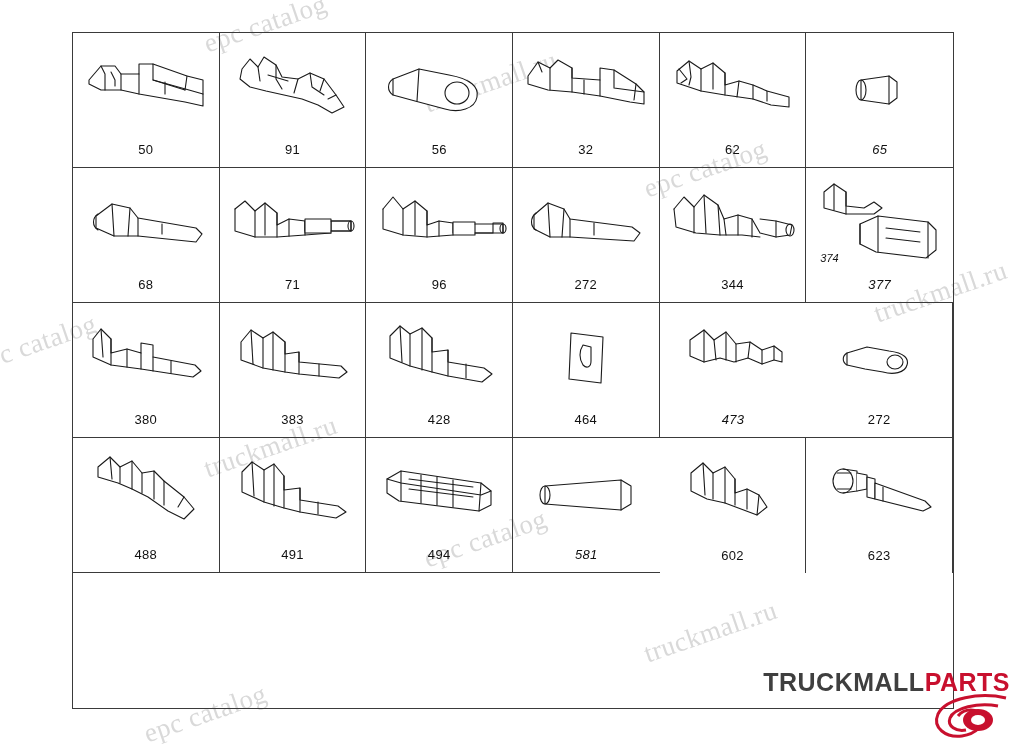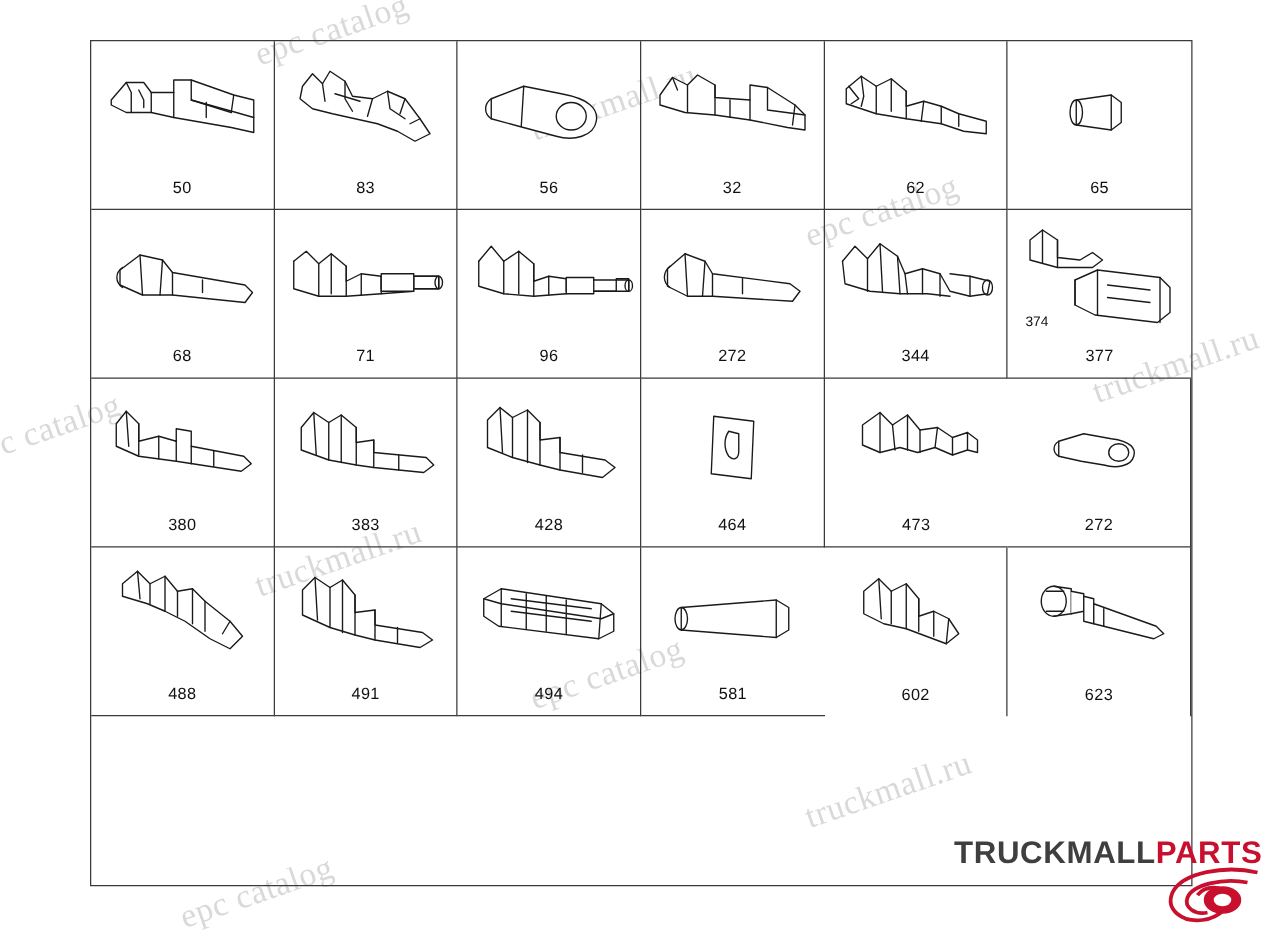--- a/index.html
+++ b/index.html
@@ -50,21 +50,21 @@
   .cell {
     border-right: 1px solid #3a3a3a;
     border-bottom: 1px solid #3a3a3a;
     position: relative;
     display: flex;
     flex-direction: column;
     align-items: center;
     justify-content: flex-start;
     box-sizing: border-box;
   }
-  .cell.last-col { border-right: none; }
+  .cell.last-col { border-right: none; font-style: italic; }
   .cell.last-row { border-bottom: none; }
   .cell.empty { border-right: none; border-bottom: none; }
 
   .part-art {
     flex: 1 1 auto;
     width: 100%;
     display: flex;
     align-items: center;
     justify-content: center;
     padding-top: 4px;
@@ -155,21 +155,21 @@
           <path d="M26 20 L28 34"></path>
           <path d="M44 18 L44 32 L50 42"></path>
           <path d="M66 32 L62 46"></path>
           <path d="M78 26 L80 40 L92 48"></path>
           <path d="M92 32 L88 44"></path>
           <path d="M104 48 L96 52"></path>
           <path d="M36 28 L56 34"></path>
         </g>
         </svg>
       </div>
-      <div class="part-label">83</div>
+      <div class="part-label">91</div>
     </div>
     <div class="cell">
       <div class="part-art">
         <svg width="120" height="78" viewBox="0 0 120 78">
         <g stroke="#1a1a1a" fill="none" stroke-width="1.1" stroke-linejoin="round" stroke-linecap="round">
           <path d="M14 28 L40 18 L70 24 C92 28 100 36 98 46 C96 58 80 62 66 58 L36 50 L14 44 Z" fill="#fff"></path>
           <path d="M14 28 C8 32 8 40 14 44"></path>
           <ellipse cx="78" cy="42" rx="12" ry="11"></ellipse>
           <path d="M40 18 L38 50"></path>
         </g>

